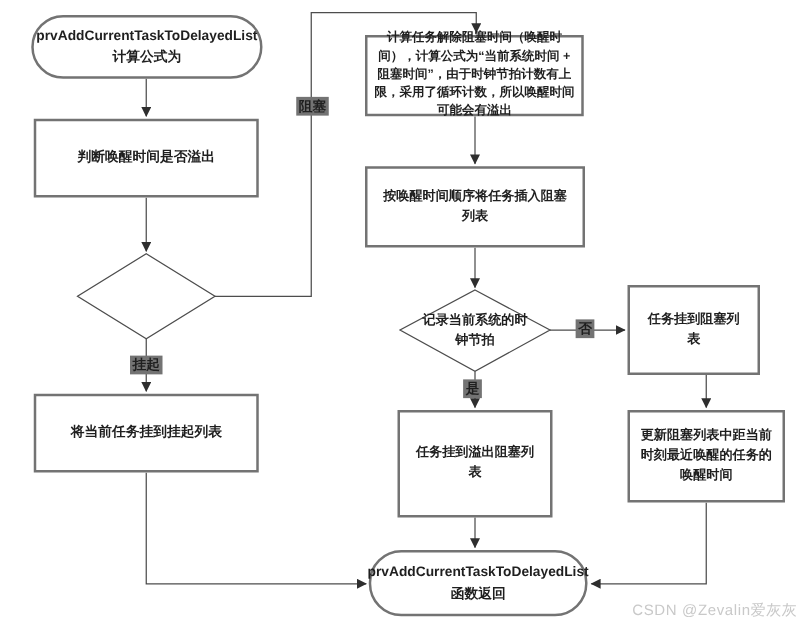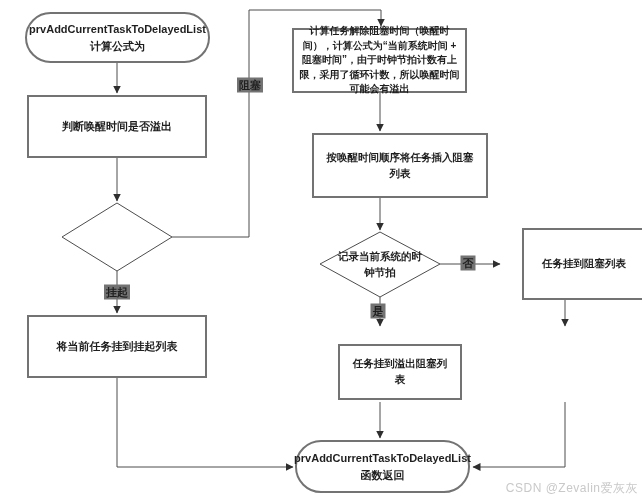--- a/index.html
+++ b/index.html
@@ -11,21 +11,21 @@
   .node {
     position:absolute; box-sizing:border-box;
     border:2px solid #737373; background:#ffffff;
     display:flex; align-items:center; justify-content:center;
     text-align:center; color:#1f1f1f; font-weight:bold;
     font-size:11px; line-height:1.5; padding:4px 10px;
   }
   .terminal { border-radius:26px; flex-direction:column; line-height:1.5; }
   .terminal .t-line { display:block; }
   .small { font-size:10px; line-height:14.5px; padding:2px 5px; }
-  .mid   { font-size:10.5px;margin-left:20px; }
+  .mid   { font-size:10.5px; }
   .diamond-label {
     position:absolute; box-sizing:border-box;
     display:flex; align-items:center; justify-content:center;
     text-align:center; color:#1f1f1f; font-weight:bold;
     font-size:10.5px; line-height:1.45; background:transparent;
   }
   .edge-label {
     position:absolute; transform:translate(-50%,-50%);
     background:#737373; padding:0 2px;
     font-size:11px; font-weight:bold; color:#1f1f1f; white-space:nowrap;
@@ -75,24 +75,25 @@
   </div>
 
   <div class="node" style="left:27px; top:95px; width:180px; height:63px;">判断唤醒时间是否溢出</div>
 
   <div class="node small" style="left:292px; top:28px; width:175px; height:65px;">计算任务解除阻塞时间（唤醒时间），计算公式为“当前系统时间 + 阻塞时间”，由于时钟节拍计数有上限，采用了循环计数，所以唤醒时间可能会有溢出</div>
 
   <div class="node" style="left:27px; top:315px; width:180px; height:63px;">将当前任务挂到挂起列表</div>
 
   <div class="node mid" style="left:292px; top:133px; width:176px; height:65px;">按唤醒时间顺序将任务插入阻塞列表</div>
 
-  <div class="node mid" style="left:318px; top:344px; width:124px; height:56px;">任务挂到溢出阻塞列表</div>
+  <div class="node mid" style="left:318px; top:328px; width:124px; height:86px;">任务挂到溢出阻塞列表</div>
 
-  <div class="node mid" style="left:502px; top:228px; width:124px; height:72px;">任务挂到阻塞列表</div>
+  <div class="node mid" style="left:502px; top:228px; width:106px; height:72px;">任务挂到阻塞列表</div>
 
+  <div class="node mid" style="left:502px; top:328px; width:126px; height:74px; padding:4px 6px;">更新阻塞列表中距当前时刻最近唤醒的任务的唤醒时间</div>
 
 
   <div class="diamond-label" style="left:320px; top:232px; width:120px; height:65px; padding:0 14px;">记录当前系统的时钟节拍</div>
 
   <span class="edge-label" style="left:117px; top:292px;">挂起</span>
   <span class="edge-label" style="left:250px; top:85px;">阻塞</span>
   <span class="edge-label" style="left:378px; top:311px;">是</span>
   <span class="edge-label" style="left:468px; top:263px;">否</span>
 
   <span class="watermark">CSDN @Zevalin爱灰灰</span>

